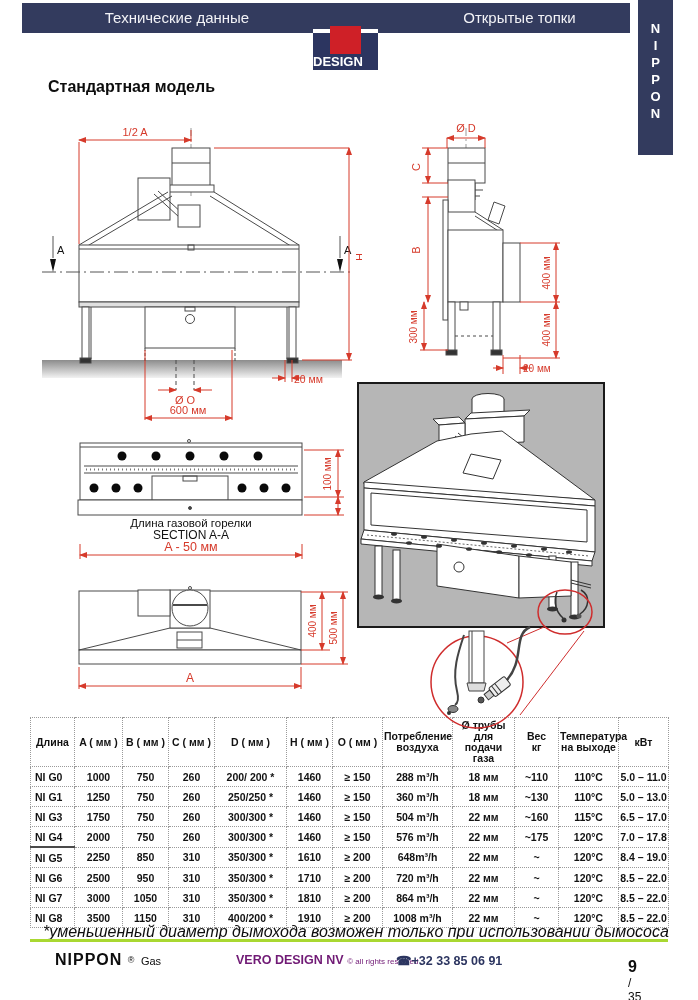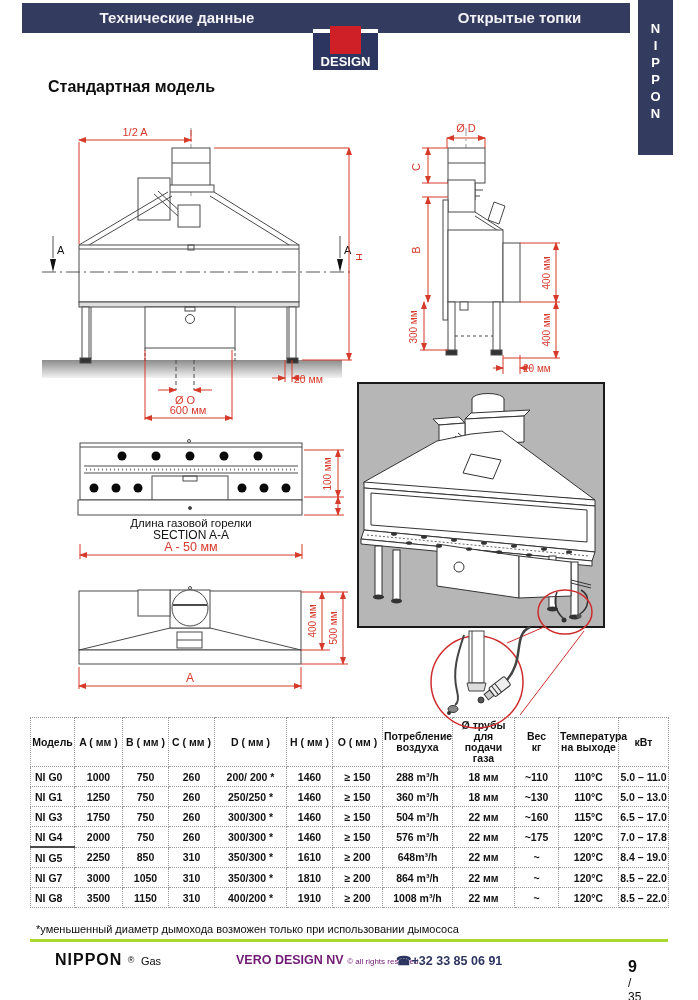--- a/index.html
+++ b/index.html
@@ -1,47 +1,47 @@
 <!DOCTYPE html>
 <html><head>
 <meta charset="utf-8">
 <style>
   html,body{margin:0;padding:0;background:#fff;}
   .page{position:relative;width:698px;height:1000px;background:#fff;overflow:hidden;
         font-family:"Liberation Sans", sans-serif;color:#111;}
   
   .topbar{position:absolute;left:22px;top:3px;width:608px;height:30px;background:#333b5e;}
   .tab{position:absolute;top:0;height:30px;line-height:30px;text-align:center;
-       color:#f2f2f6;font-size:15px;font-weight:bold;}
+       color:#f2f2f6;font-size:15px;font-weight:normal;}
   .tab-left{left:30px;width:250px;}
   .tab-right{left:390px;width:215px;}
   .logo{position:absolute;left:313px;top:2px;width:65px;height:68px;z-index:3;}
   .logo-top{position:absolute;left:0;top:0;width:65px;height:31px;background:#fff;
             color:#2c3560;font-weight:bold;font-size:15px;text-align:center;line-height:26px;margin-top:27px;}
   .logo-bottom{position:absolute;left:0;top:31px;width:65px;height:37px;background:#2c3560;
-            color:#fff;font-weight:bold;font-size:13px;text-align:center;line-height:58px;}
+            color:#fff;font-weight:bold;font-size:13px;text-align:left;line-height:58px;}
   .logo-square{position:absolute;left:17px;top:24px;width:31px;height:28px;background:#cf2027;}
   .nippon{position:absolute;left:638px;top:0;width:35px;height:155px;background:#333b5e;
           color:#fff;font-weight:bold;font-size:13px;line-height:17px;text-align:center;
           white-space:pre-line;padding-top:20px;box-sizing:border-box;}
   .title{position:absolute;left:48px;top:78px;margin:0;font-size:16px;font-weight:bold;color:#0d0d0d;}
   
   .drw{position:absolute;}
   .isobox{position:absolute;left:357px;top:382px;width:248px;height:246px;background:#b6b6b6;
           border:2px solid #1a1a1a;box-sizing:border-box;}
   .overlay{position:absolute;left:408px;top:583px;width:200px;height:152px;z-index:5;pointer-events:none;}
   
   table.spec{position:absolute;left:30px;top:717px;width:638px;border-collapse:collapse;
              table-layout:fixed;font-size:10.5px;}
   table.spec,.spec th,.spec td{border:1px dotted #9a9a9a;}
   .spec th{font-weight:bold;white-space:pre-line;padding:2px 1px;height:30px;text-align:center;line-height:11px;}
   .spec td{height:17px;text-align:center;font-weight:bold;padding:1px;}
   .spec td.model{text-align:left;padding-left:4px;}
   .spec tr.divider-after td.model{border-bottom:2px solid #4a4a4a;}
-  .footnote{position:absolute;left:36px;top:923px;font-size:11px;color:#0d0d0d;}
+  .footnote{position:absolute;left:43px;top:923px;font-size:16px;color:#0d0d0d;font-style:italic;}
   .greenline{position:absolute;left:30px;top:939px;width:638px;height:3px;background:#a9d831;}
   .footer{position:absolute;left:0;top:950px;width:564px;height:22px;}
   .f-brand{position:absolute;left:55px;top:1px;font-size:16px;font-weight:bold;letter-spacing:1px;color:#0d0d0d;}
   .f-reg{font-size:9px;vertical-align:2px;font-weight:normal;}
   .f-gas{font-size:11px;font-weight:normal;letter-spacing:0;}
   .f-co{position:absolute;left:236px;top:3px;font-size:12.5px;font-weight:bold;color:#701a75;}
   .f-rights{font-size:8px;font-weight:normal;}
   .f-phone{position:absolute;left:396px;top:3px;font-size:12.5px;font-weight:bold;color:#2c3560;}
   .f-page{position:absolute;left:628px;top:8px;font-size:12px;color:#0d0d0d;}
   .f-pagenum{font-size:16px;font-weight:bold;}
@@ -383,21 +383,21 @@
         <col style="width:46px">
         <col style="width:50px">
         <col style="width:70px">
       <col style="width:62px">
         <col style="width:44px">
         <col style="width:60px">
         <col style="width:50px">
     </colgroup>
     <thead>
       <tr>
-        <th>Модель</th>
+        <th>Длина</th>
         <th>A ( мм )</th>
         <th>B ( мм )</th>
         <th>C ( мм )</th>
         <th>D ( мм )</th>
         <th>H ( мм )</th>
         <th>O ( мм )</th>
         <th>Потребление
 воздуха</th>
         <th>Ø трубы для
 подачи газа</th>
@@ -473,20 +473,34 @@
           <td>350/300 *</td>
           <td>1610</td>
           <td>≥ 200</td>
           <td>648m³/h</td>
           <td>22 мм</td>
           <td>~</td>
           <td>120°C</td>
           <td>8.4 – 19.0</td>
         </tr>
         <tr>
+          <td class="model">NI G6</td>
+          <td>2500</td>
+          <td>950</td>
+          <td>310</td>
+          <td>350/300 *</td>
+          <td>1710</td>
+          <td>≥ 200</td>
+          <td>720 m³/h</td>
+          <td>22 мм</td>
+          <td>~</td>
+          <td>120°C</td>
+          <td>8.5 – 22.0</td>
+        </tr>
+        <tr>
           <td class="model">NI G7</td>
           <td>3000</td>
           <td>1050</td>
           <td>310</td>
           <td>350/300 *</td>
           <td>1810</td>
           <td>≥ 200</td>
           <td>864 m³/h</td>
           <td>22 мм</td>
           <td>~</td>

